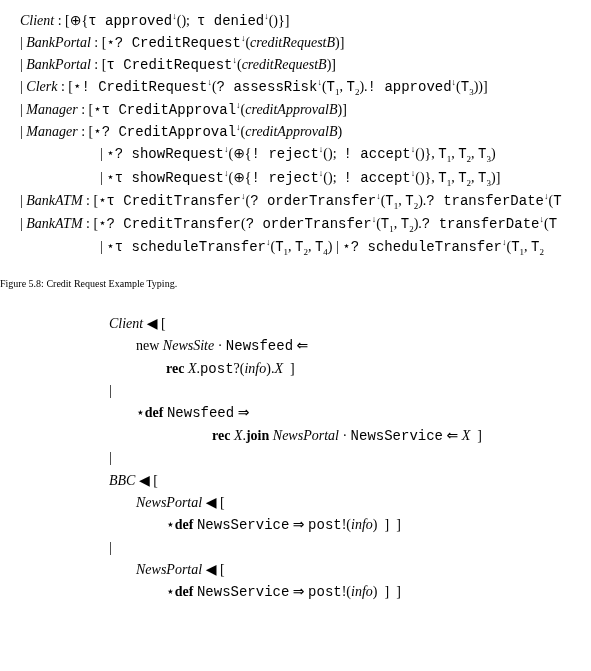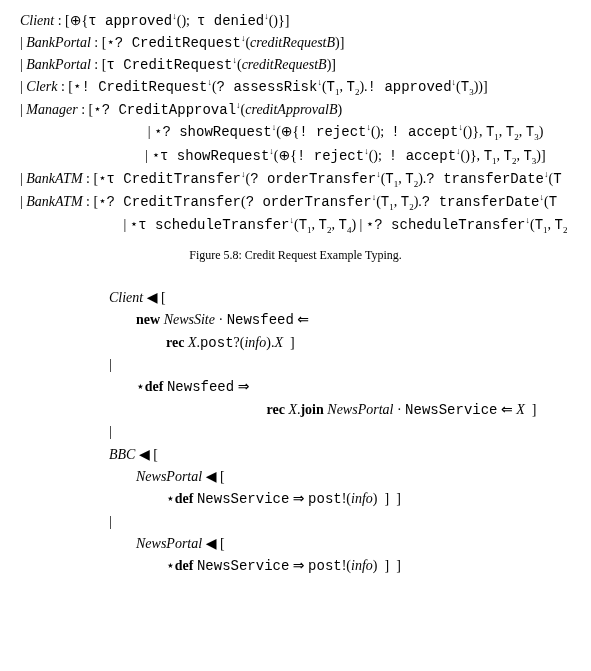--- a/index.html
+++ b/index.html
@@ -12,44 +12,47 @@
       width: 591px;
       overflow: hidden;
     }
     .italic { font-style: italic; }
     .tt { font-family: 'Courier New', monospace; }
     .sup { font-size: 9px; vertical-align: super; }
     .sub { font-size: 9px; vertical-align: sub; }
     .section1 { margin-left: 0px; line-height: 1.5; white-space: nowrap; }
     .line { display: block; }
     .indent1 { margin-left: 20px; }
-    .indent2 { margin-left: 100px; text-align: center; }
-    .caption { text-align: center; margin: 10px 0 24px 0; font-size: 12px; }
+    .indent2 { margin-left: 100px; }
+    .caption { margin: 18px 0 24px 0; font-size: 10px; }
     .section2 { margin-left: 100px; line-height: 1.6; }
     .s2-indent1 { margin-left: 9px; }
     .s2-indent2 { margin-left: 36px; }
     .s2-indent3 { margin-left: 66px; }
-    .s2-indent4 { margin-left: 112px; text-align: center; }
+    .s2-indent4 { margin-left: 112px; }
     .cal { font-family: 'Lucida Calligraphy', 'Brush Script MT', cursive; font-style: italic; }
   </style>
 </head>
 <body>
 
 <div class="section1">
   <span class="line indent1">
     <span class="italic">Client</span> : [⊕{<span class="tt">τ approved</span><span class="sup">↓</span>();&nbsp; <span class="tt">τ denied</span><span class="sup">↓</span>()}]
   </span>
   <span class="line indent1">
     | <span class="italic">BankPortal</span> : [<span class="tt">⋆? CreditRequest</span><span class="sup">↓</span>(<span class="italic">creditRequestB</span>)]
   </span>
   <span class="line indent1">
     | <span class="italic">BankPortal</span> : [<span class="tt">τ CreditRequest</span><span class="sup">↓</span>(<span class="italic">creditRequestB</span>)]
   </span>
   <span class="line indent1">
     | <span class="italic">Clerk</span> : [<span class="tt">⋆! CreditRequest</span><span class="sup">↓</span>(<span class="tt">? assessRisk</span><span class="sup">↓</span>(<span class="tt">T</span><span class="sub">1</span>, <span class="tt">T</span><span class="sub">2</span>).<span class="tt">! approved</span><span class="sup">↓</span>(<span class="tt">T</span><span class="sub">3</span>))]
+  </span>
+  <span class="line indent1">
+    | <span class="italic">Manager</span> : [<span class="tt">⋆τ CreditApproval</span><span class="sup">↓</span>(<span class="italic">creditApprovalB</span>)]
   </span>
   <span class="line indent1">
     | <span class="italic">Manager</span> : [<span class="tt">⋆? CreditApproval</span><span class="sup">↓</span>(<span class="italic">creditApprovalB</span>)
   </span>
   <span class="line indent2">
     | <span class="tt">⋆? showRequest</span><span class="sup">↓</span>(⊕{<span class="tt">! reject</span><span class="sup">↓</span>();&nbsp; <span class="tt">! accept</span><span class="sup">↓</span>()}, <span class="tt">T</span><span class="sub">1</span>, <span class="tt">T</span><span class="sub">2</span>, <span class="tt">T</span><span class="sub">3</span>)
   </span>
   <span class="line indent2">
     | <span class="tt">⋆τ showRequest</span><span class="sup">↓</span>(⊕{<span class="tt">! reject</span><span class="sup">↓</span>();&nbsp; <span class="tt">! accept</span><span class="sup">↓</span>()}, <span class="tt">T</span><span class="sub">1</span>, <span class="tt">T</span><span class="sub">2</span>, <span class="tt">T</span><span class="sub">3</span>)]
   </span>
@@ -64,21 +67,21 @@
   </span>
 </div>
 
 <div class="caption">Figure 5.8: Credit Request Example Typing.</div>
 
 <div class="section2">
   <div class="s2-indent1">
     <span class="italic">Client</span> ◀ [
   </div>
   <div class="s2-indent2">
-    <span style="font-weight:bold">new</span> <span class="italic">NewsSite</span> · <span class="tt">Newsfeed</span> ⇐
+    <span style="font-weight:normal">new</span> <span class="italic">NewsSite</span> · <span class="tt">Newsfeed</span> ⇐
   </div>
   <div class="s2-indent3">
     <span style="font-weight:bold">rec</span> <span class="cal">X</span>.<span class="tt">post</span>?(<span class="italic">info</span>).<span class="cal">X</span>&nbsp;&nbsp;]
   </div>
   <div class="s2-indent1">|</div>
   <div class="s2-indent2">
     ⋆<span style="font-weight:bold">def</span> <span class="tt">Newsfeed</span> ⇒
   </div>
   <div class="s2-indent4">
     <span style="font-weight:bold">rec</span> <span class="cal">X</span>.<span style="font-weight:bold">join</span> <span class="italic">NewsPortal</span> · <span class="tt">NewsService</span> ⇐ <span class="cal">X</span>&nbsp;&nbsp;]

